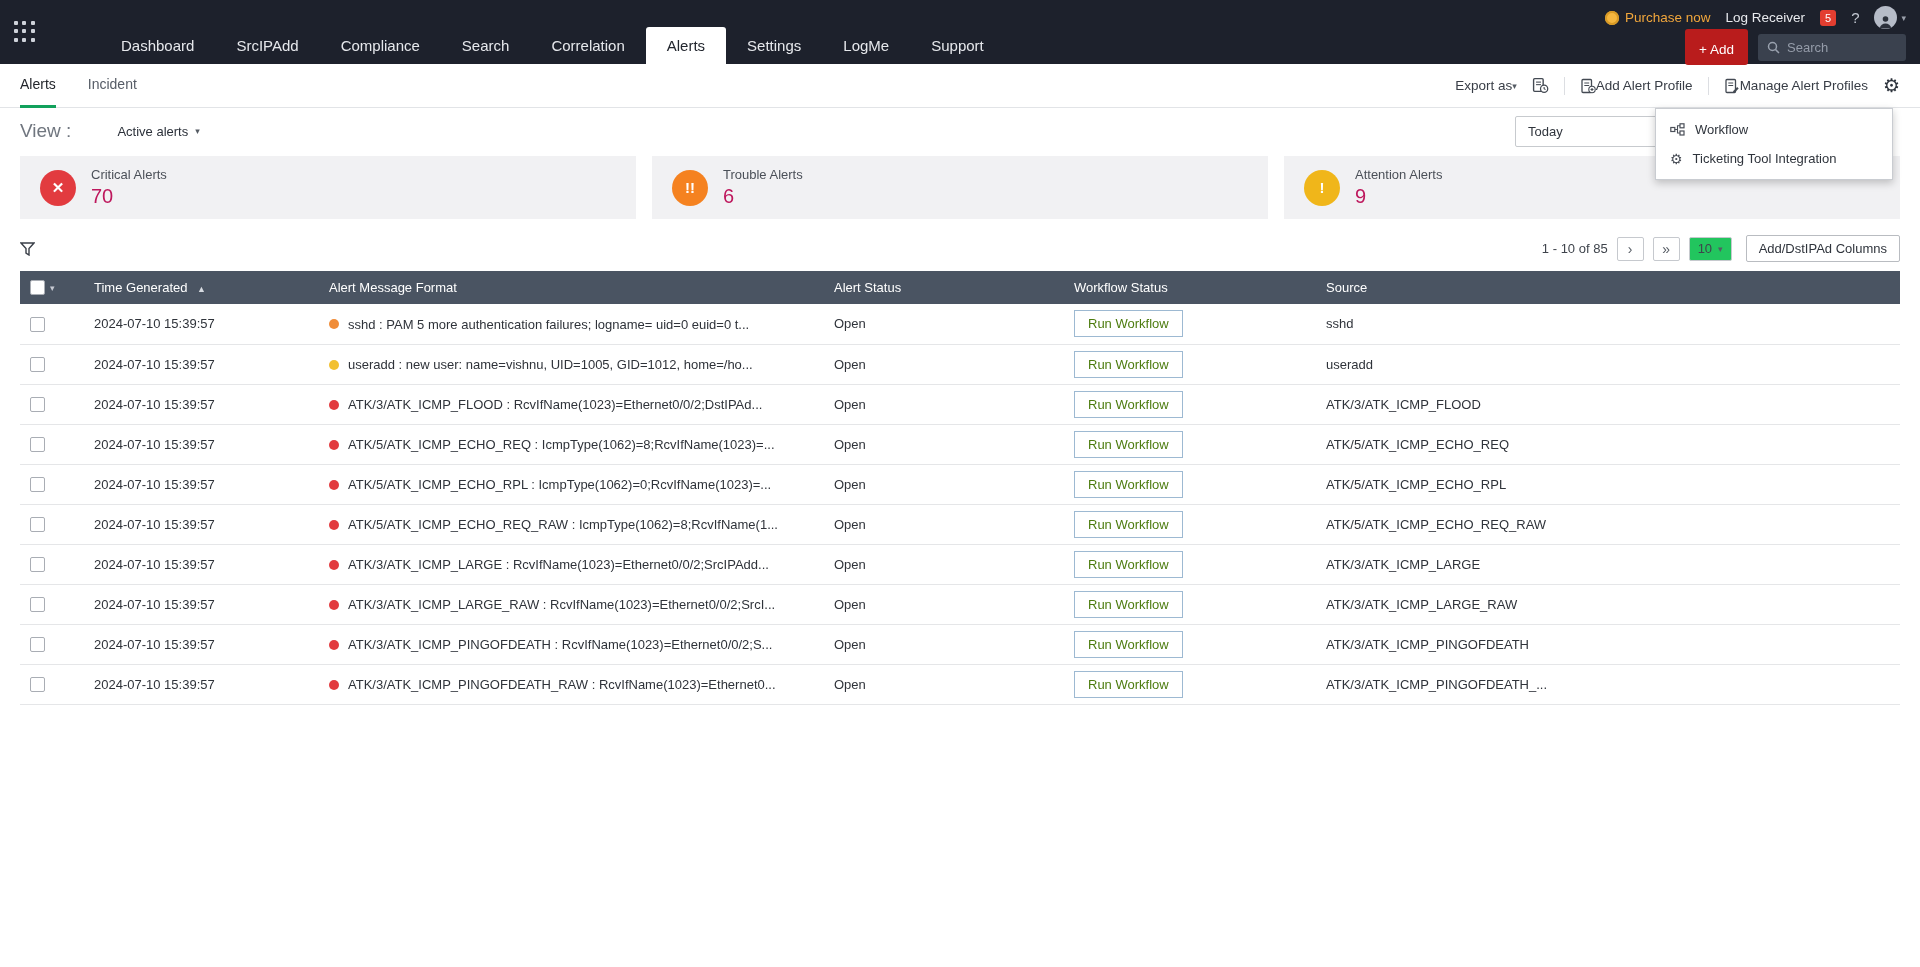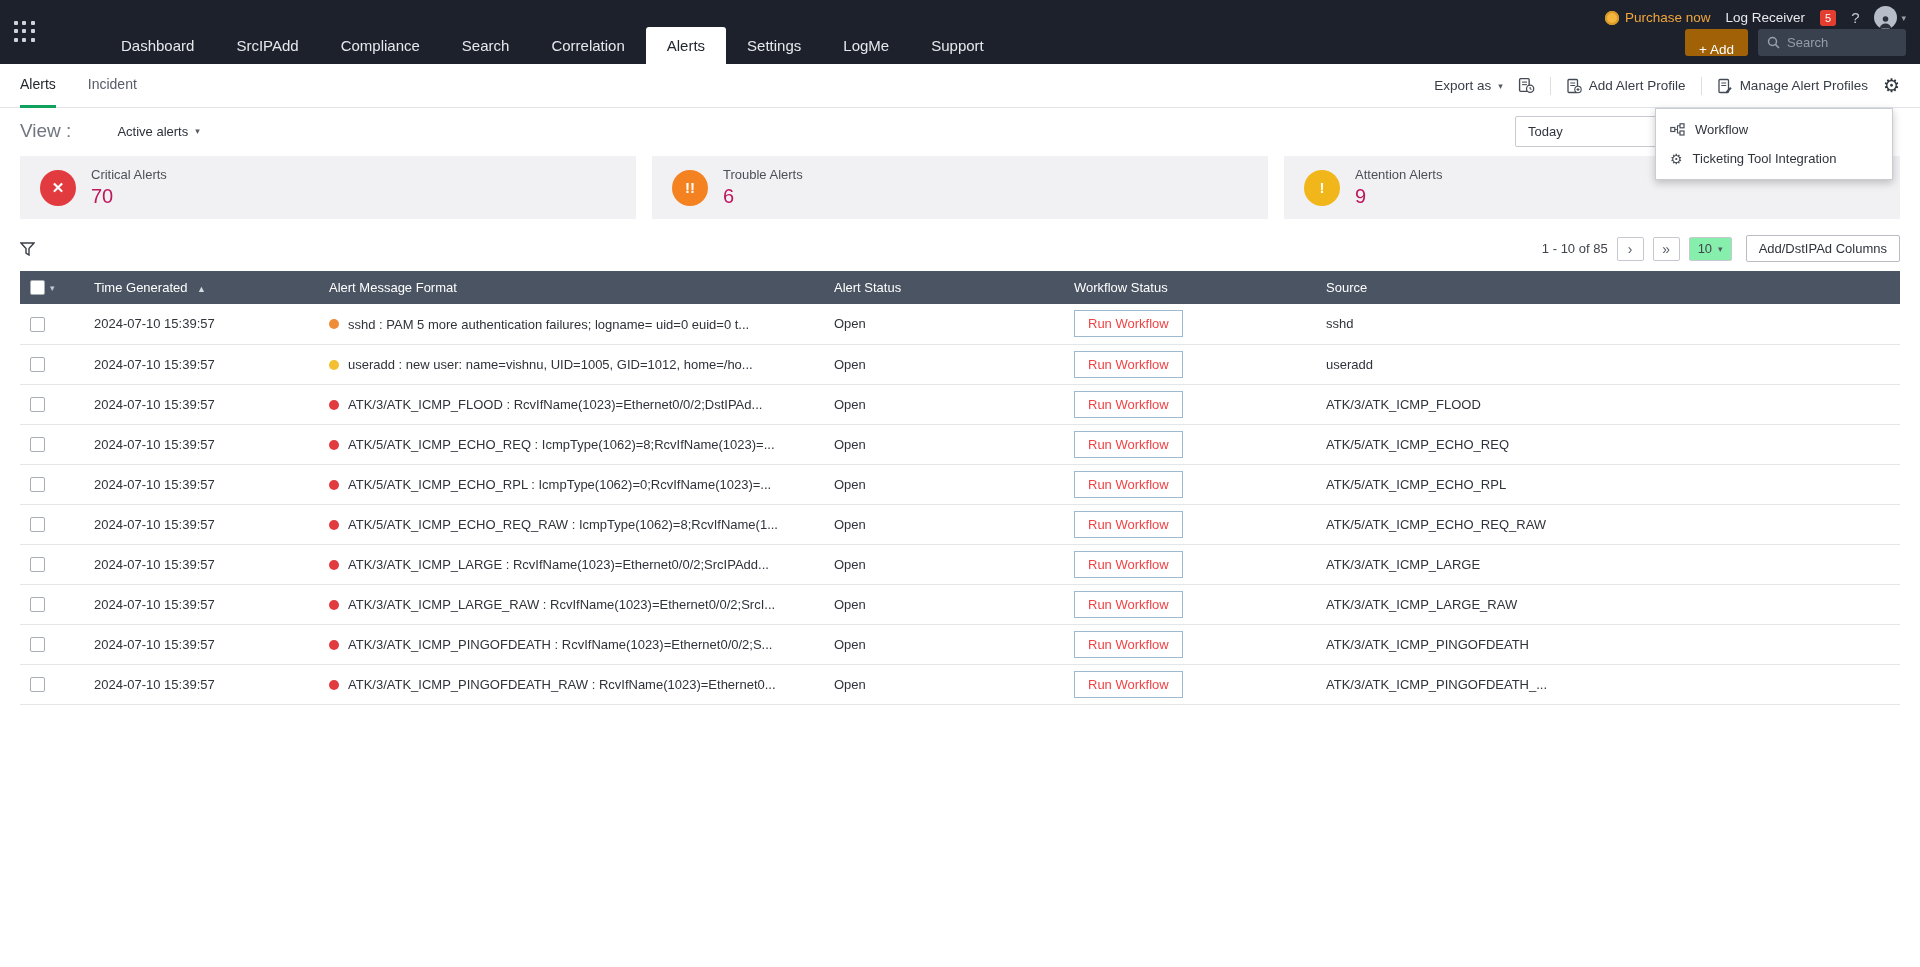--- a/index.html
+++ b/index.html
@@ -22,30 +22,30 @@
   .tr-row1 { display:flex; align-items:center; gap:15px; font-size:13.5px; }
   .tr-row2 { display:flex; align-items:center; gap:10px; }
   .purchase { color:#f0a63c; display:flex; align-items:center; gap:6px; cursor:pointer; }
   .coin { width:14px; height:14px; border-radius:50%; background:#f4b63f; box-shadow:inset 0 0 0 2px #d89a25; display:inline-block; }
   .log-receiver { color:#e8eaee; cursor:pointer; }
   .notif-badge { background:#e33e30; color:#fff; font-size:11px; padding:2px 5px; border-radius:3px; cursor:pointer; }
   .help { color:#c3c8d2; font-size:15px; cursor:pointer; }
   .avatar-wrap { display:flex; align-items:center; gap:4px; cursor:pointer; }
   .avatar { width:23px; height:23px; border-radius:50%; background:#b6bcc8; display:flex; align-items:flex-end; justify-content:center; overflow:hidden; }
   .caret { font-size:9px; color:#9aa0ab; }
-  .add-btn { background:#a16207; color:#fff; border:none; height:27px; padding:13px 14px; border-radius:3px; font-size:13.5px; cursor:pointer; font-family:inherit; }
+  .add-btn { background:#b91c1c; color:#fff; border:none; height:36px; padding:13px 14px; border-radius:3px; font-size:13.5px; cursor:pointer; font-family:inherit; }
   .search-box { width:148px; height:27px; background:#3a414e; border-radius:3px; display:flex; align-items:center; gap:7px; padding:0 9px; }
   .search-box input { flex:1; min-width:0; background:transparent; border:none; outline:none; color:#dfe3e9; font-size:13px; font-family:inherit; }
   .search-box input::placeholder { color:#959ca9; }
   
   .tabbar { height:44px; background:#fff; border-bottom:1px solid #e2e4e7; display:flex; align-items:center; padding:0 20px; }
   .tab { margin-right:32px; font-size:14px; color:#565c66; height:44px; display:flex; align-items:center; border-bottom:3px solid transparent; cursor:pointer; }
   .tab.active { color:#23262c; border-bottom-color:#12a15c; }
   .tabbar-right { margin-left:auto; display:flex; align-items:center; gap:15px; font-size:13.5px; color:#383d46; }
-  .tb-btn { display:flex; align-items:center; gap:7px; cursor:pointer; white-space:nowrap; }
+  .tb-btn { display:flex; align-items:center; cursor:pointer; white-space:nowrap; }
   .vdiv { width:1px; height:18px; background:#dcdee2; }
   .gear-btn { font-size:19px; color:#2e343d; cursor:pointer; line-height:1; }
   
   .gear-menu { position:absolute; top:108px; right:27px; width:238px; background:#fff; border:1px solid #c9ccd1; box-shadow:0 3px 8px rgba(0,0,0,.22); padding:6px 0; z-index:100; }
   .menu-item { display:flex; align-items:center; gap:10px; padding:7px 14px; font-size:13px; color:#2f343c; cursor:pointer; }
   .mi-glyph { font-size:14px; color:#4a4f58; line-height:1; }
   
   .viewbar { height:46px; display:flex; align-items:center; padding:0 20px; }
   .view-label { color:#70767f; font-size:19px; margin-right:7px; }
   .view-select { color:#2b3039; font-size:13px; display:flex; align-items:center; gap:7px; cursor:pointer;margin-left:39px; }
@@ -61,36 +61,36 @@
   .card-icon.all { background:transparent; }
   .card-icon .bell-svg { display:none; }
   .card-icon.all .bell-svg { display:block; }
   .card-label { font-size:13px; color:#4b5058; margin-bottom:3px; }
   .card-value { font-size:20px; color:#be185d; }
   
   .tabletools { display:flex; align-items:center; padding:16px 20px 9px; }
   .filter-btn { cursor:pointer; display:flex; align-items:center; }
   .tools-right { margin-left:auto; display:flex; align-items:center; gap:9px; font-size:13px; color:#3f444c; }
   .page-btn { width:27px; height:24px; border:1px solid #c6c9ce; border-radius:2px; background:#fff; display:flex; align-items:center; justify-content:center; color:#555b63; font-size:14px; cursor:pointer; line-height:1; }
-  .size-select { height:24px; border:1px solid #c6c9ce; border-radius:2px; background:#86efac; display:flex; align-items:center; gap:6px; padding:0 8px; cursor:pointer; }
+  .size-select { height:24px; border:1px solid #c6c9ce; border-radius:2px; background:#22c55e; display:flex; align-items:center; gap:6px; padding:0 8px; cursor:pointer; }
   .addremove-btn { height:27px; border:1px solid #b9bcc1; background:#fff; border-radius:2px; padding:0 12px; font-size:13px; color:#2f343c; cursor:pointer; font-family:inherit; margin-left:5px; }
   
   .alerts-table { width:1880px; margin:0 20px; border-collapse:collapse; table-layout:fixed; }
   .alerts-table thead th { background:#4a5462; color:#fff; font-weight:400; font-size:13px; text-align:left; height:33px; padding:0 10px; white-space:nowrap; overflow:hidden; }
   .alerts-table tbody td { height:40px; border-bottom:1px solid #e5e6e8; font-size:13px; color:#2f333a; padding:0 10px; white-space:nowrap; overflow:hidden; text-overflow:ellipsis; }
   .checkbox { width:15px; height:15px; border:1px solid #a9adb4; border-radius:2px; background:#fff; display:inline-block; vertical-align:middle; cursor:pointer; }
   .hdr-check { display:flex; align-items:center; gap:5px; }
   .hdr-caret { font-size:9px; color:#c6cad2; cursor:pointer; }
   .sort-asc { font-size:9px; color:#d7dbe1; margin-left:6px; }
   .dot { width:10px; height:10px; border-radius:50%; display:inline-block; margin-right:9px; vertical-align:middle; }
   .dot.trouble { background:#f08c38; }
   .dot.attention { background:#f2c030; }
   .dot.critical { background:#e23b3f; }
   .msg-text { vertical-align:middle; }
-  .wf-btn { padding:5px 13px; border:1px solid #9db9d2; border-radius:0; background:#fff; color:#ef4444; font-size:13px; cursor:pointer; font-family:inherit; }
+  .wf-btn { padding:5px 13px; border:1px solid #9db9d2; border-radius:0; background:#fff; color:#4d7c0f; font-size:13px; cursor:pointer; font-family:inherit; }
   th.sortable { cursor:pointer; }
 </style>
 </head>
 <body>
 
 <header class="topbar">
   <div class="topbar-left">
     <div class="apps-grid">
       <span></span>
         <span></span>

